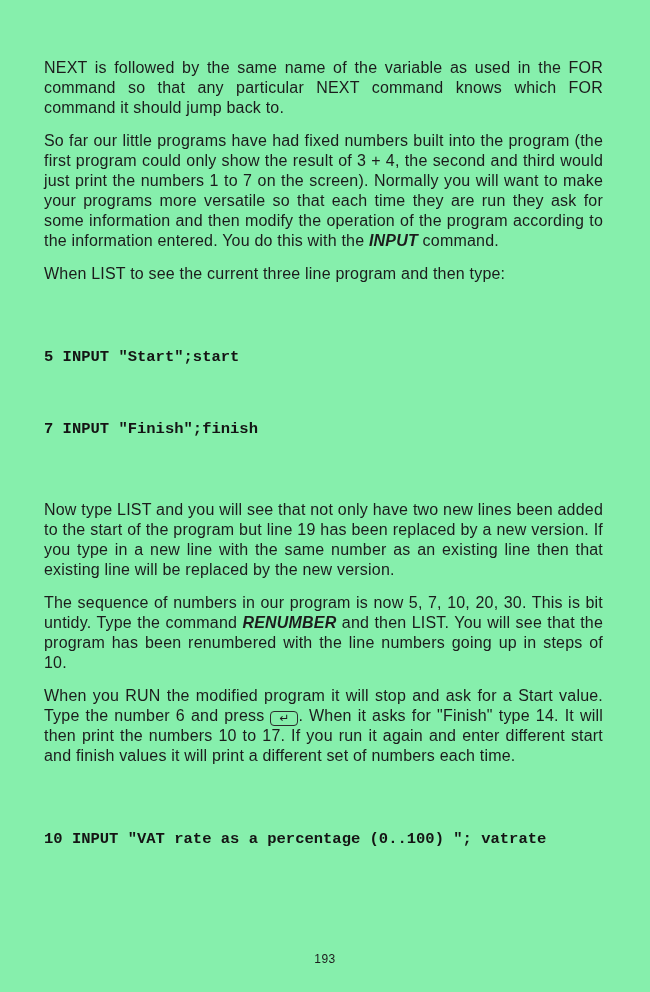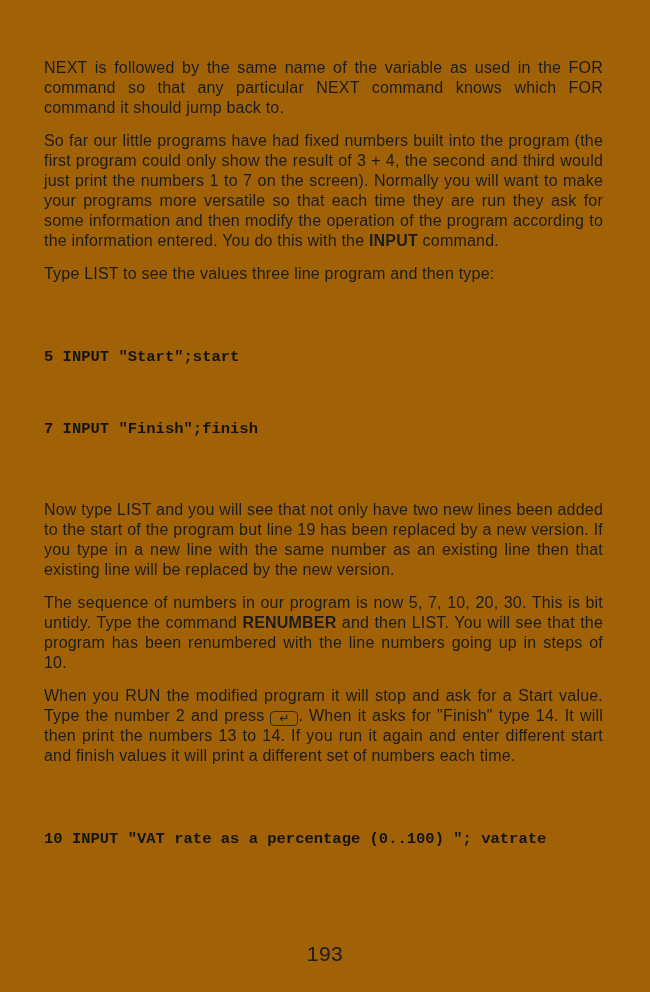--- a/index.html
+++ b/index.html
@@ -1,34 +1,34 @@
 <!DOCTYPE html>
 <html><head>
 <meta charset="utf-8">
 <style>
   html, body { margin: 0; padding: 0; background: #e8e8e8; }
   .page {
     position: relative;
     width: 650px;
     height: 992px;
-    background: #a16207;
+    background: #86efac;
     color: #1c1c1c;
     box-sizing: border-box;
     padding: 58px 47px 0 44px;
     font-family: "Liberation Sans", "DejaVu Sans", sans-serif;
     overflow: hidden;
   }
   .para {
     font-size: 16px;
     line-height: 20px;
     letter-spacing: 0.2px;
     text-align: justify;
     margin: 0 0 13px 0;
   }
-  .para b { font-weight: bold; }
+  .para b { font-weight: bold; font-style: italic; }
   .codeblock {
     margin: 11px 0 11px 0;
     font-family: "Liberation Mono", "DejaVu Sans Mono", monospace;
     font-weight: bold;
     font-size: 15.5px;
     line-height: 24px;
     white-space: pre;
     color: #141414;
   }
   .enter-key {
@@ -42,46 +42,46 @@
     padding: 0 3px;
     vertical-align: -1px;
     font-family: "DejaVu Sans", sans-serif;
   }
   .page-number {
     position: absolute;
     bottom: 26px;
     left: 0;
     width: 100%;
     text-align: center;
-    font-size: 21px;
+    font-size: 12px;
     letter-spacing: 0.5px;
     color: #1c1c1c;
   }
 </style>
 </head>
 <body>
 
 <div class="page">
 
   <p class="para">NEXT is followed by the same name of the variable as used in the FOR command so that any particular NEXT command knows which FOR command it should jump back to.</p>
 
   <p class="para"><span>So far our little programs have had fixed numbers built into the program (the first program could only show the result of 3 + 4, the second and third would just print the numbers 1 to 7 on the screen). Normally you will want to make your programs more versatile so that each time they are run they ask for some information and then modify the operation of the program according to the information entered. You do this with the </span><b>INPUT</b><span> command.</span></p>
 
-  <p class="para">Type LIST to see the values three line program and then type:</p>
+  <p class="para">When LIST to see the current three line program and then type:</p>
 
   <div class="codeblock">
     <div>5 INPUT "Start";start</div>
     <div>7 INPUT "Finish";finish</div>
   </div>
 
   <p class="para">Now type LIST and you will see that not only have two new lines been added to the start of the program but line 19 has been replaced by a new version. If you type in a new line with the same number as an existing line then that existing line will be replaced by the new version.</p>
 
   <p class="para"><span>The sequence of numbers in our program is now 5, 7, 10, 20, 30. This is bit untidy. Type the command </span><b>RENUMBER</b><span> and then LIST. You will see that the program has been renumbered with the line numbers going up in steps of 10.</span></p>
 
-  <p class="para"><span>When you RUN the modified program it will stop and ask for a Start value. Type the number 2 and press </span><span class="enter-key">↵</span><span>. When it asks for "Finish" type 14. It will then print the numbers 13 to 14. If you run it again and enter different start and finish values it will print a different set of numbers each time.</span></p>
+  <p class="para"><span>When you RUN the modified program it will stop and ask for a Start value. Type the number 6 and press </span><span class="enter-key">↵</span><span>. When it asks for "Finish" type 14. It will then print the numbers 10 to 17. If you run it again and enter different start and finish values it will print a different set of numbers each time.</span></p>
 
 
   <div class="codeblock">
     <div>10 INPUT "VAT rate as a percentage (0..100) "; vatrate</div>
     
     
     
   </div>
 
   <div class="page-number">193</div>

